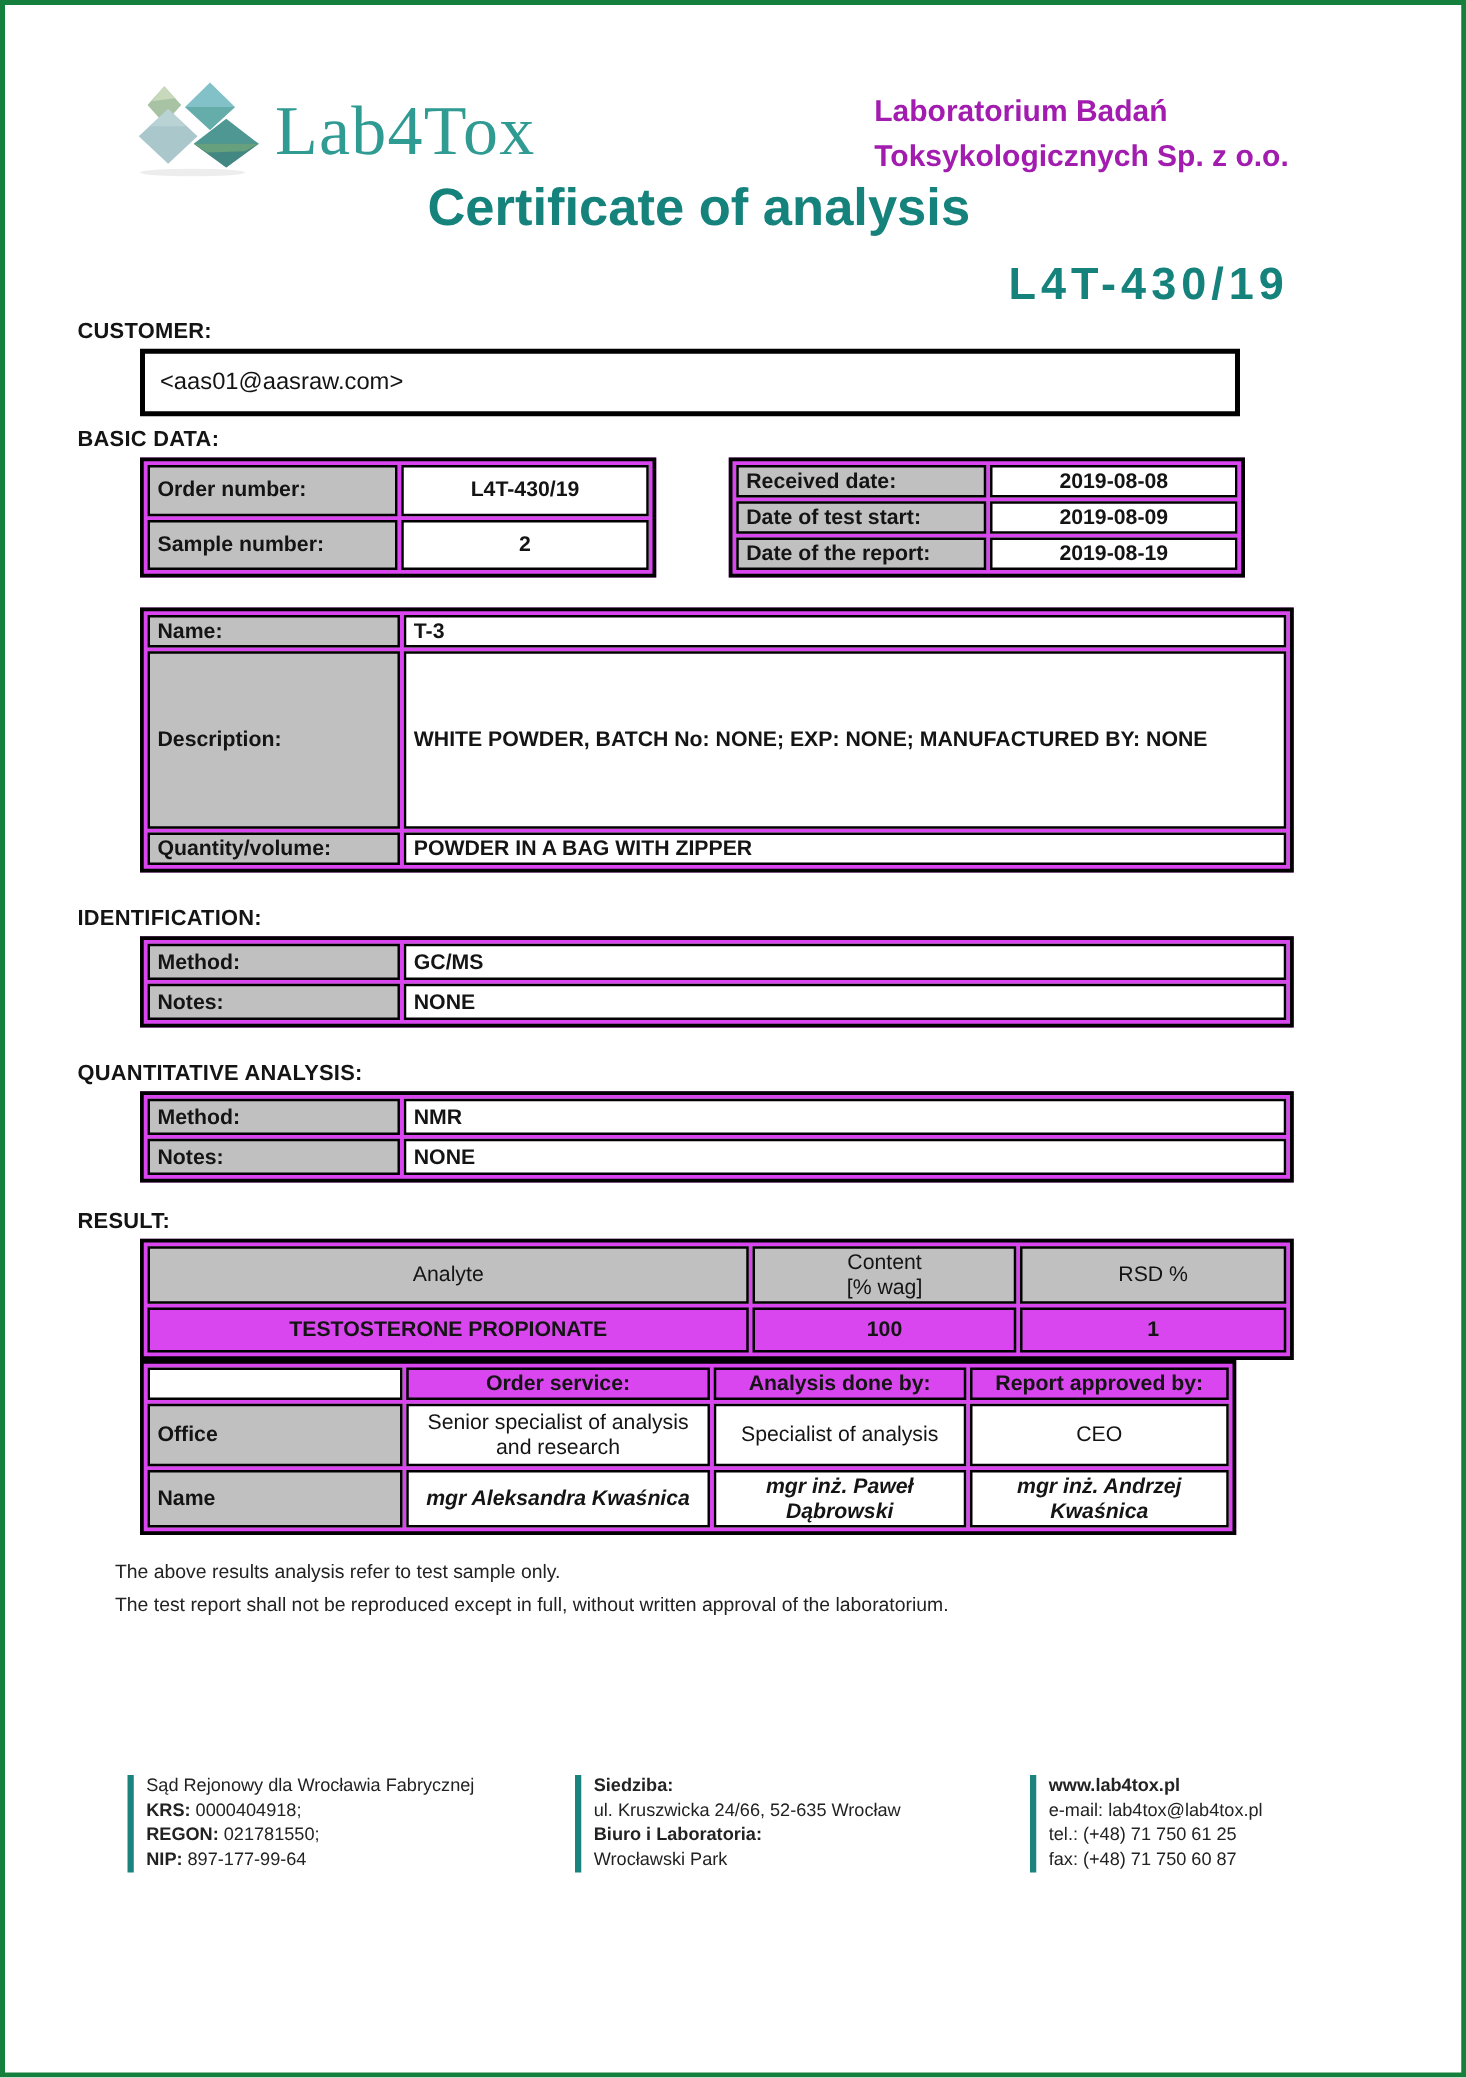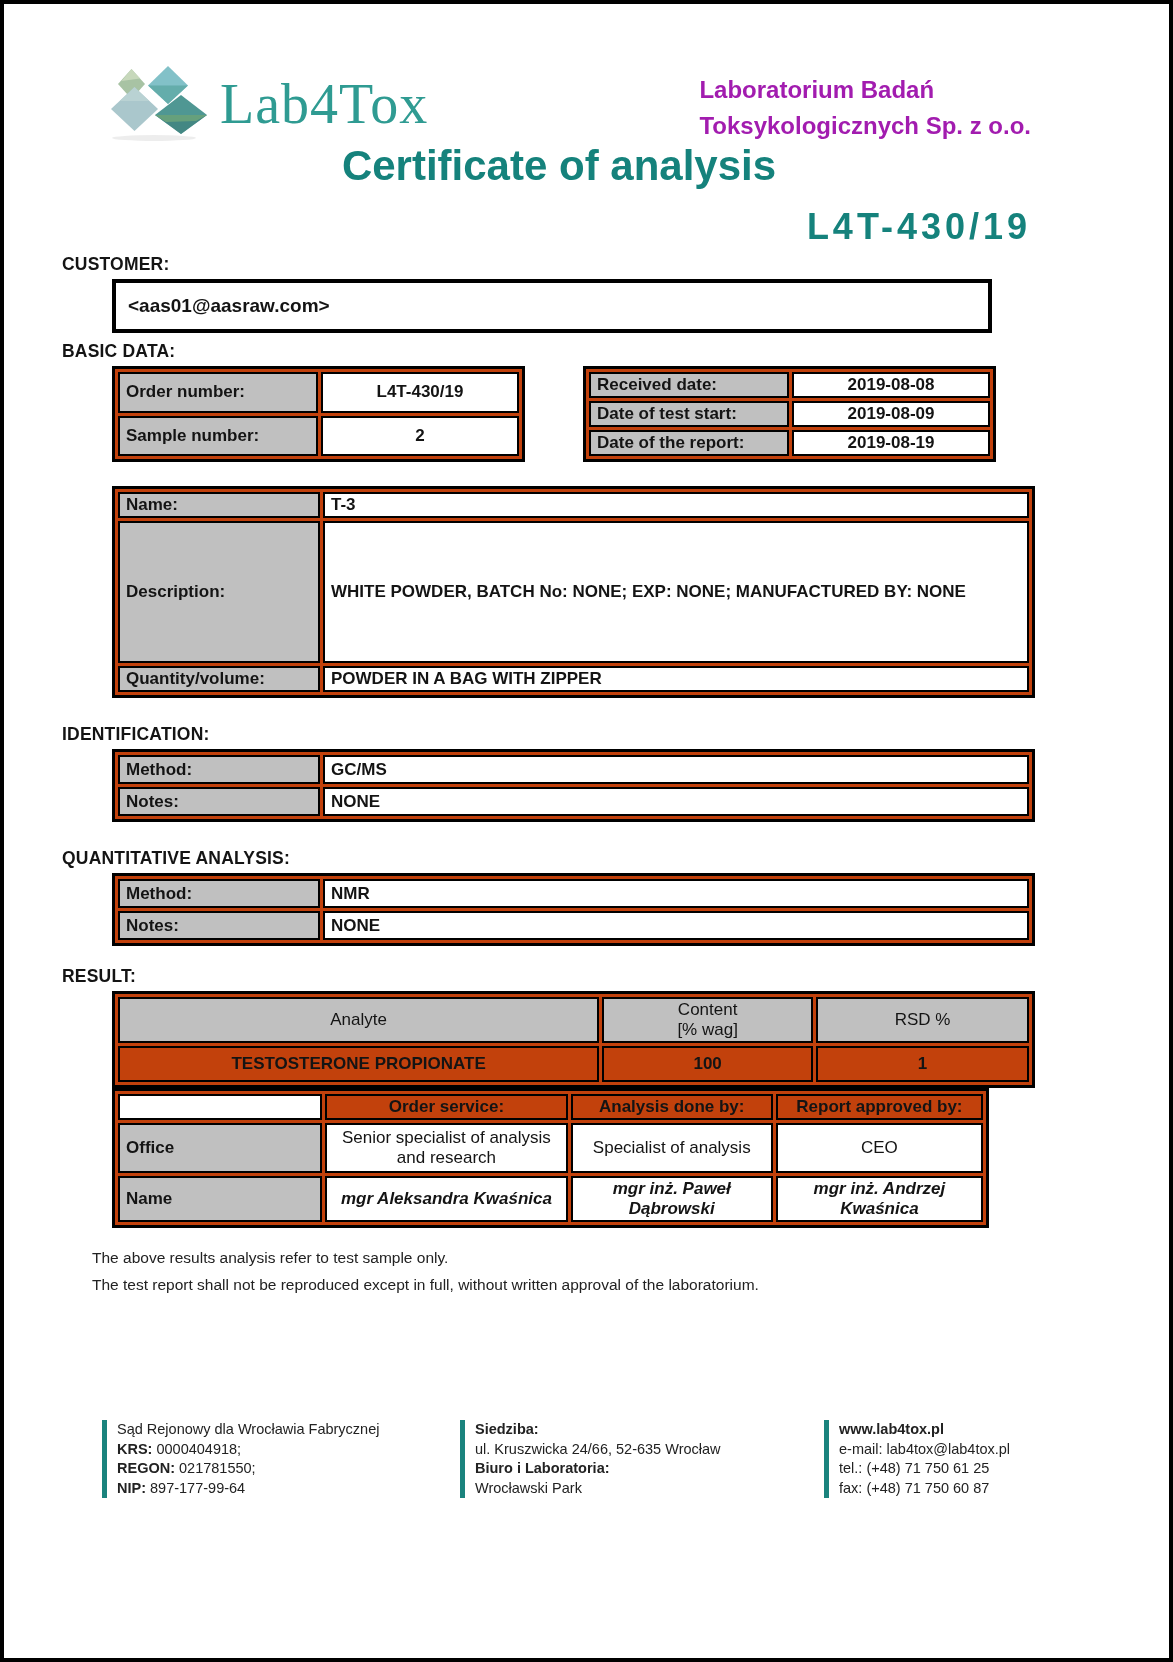--- a/index.html
+++ b/index.html
@@ -5,21 +5,21 @@
   * { box-sizing: border-box; }
   html, body { margin: 0; padding: 0; }
   body {
     width: 1173px; height: 1662px;
     background: #fff;
     font-family: "Liberation Sans", sans-serif;
     color: #141414;
   }
   .page {
     width: 1173px; height: 1662px;
-    border: 4px solid #000000;
+    border: 4px solid #15803d;
     overflow: hidden;
     position: relative;
     background: #fff;
   }
   
   .header { position: relative; height: 250px; }
   .logo-block { position: absolute; left: 104px; top: 58px; display: flex; align-items: center; }
   .logo-text {
     font-family: "Liberation Serif", serif;
     font-size: 56px; color: #2f9b92; letter-spacing: 1px;
@@ -40,26 +40,26 @@
   }
   
   .section-heading {
     margin: 0 0 4px 58px;
     font-size: 17.5px; font-weight: bold; letter-spacing: 0.2px;
   }
   .customer-box {
     margin-left: 108px; width: 880px; height: 54px;
     border: 4px solid #000;
     display: flex; align-items: center; padding-left: 12px;
-    font-weight: bold; font-size: 19px;
+    font-weight: normal; font-size: 19px;
   }
   
   table.cert {
     border-collapse: separate; border-spacing: 3px;
-    border: 3px solid #000; background: #c2410c;
+    border: 3px solid #000; background: #d946ef;
   }
   table.cert td {
     border: 2px solid #000;
     font-size: 17px; font-weight: bold;
     padding: 1px 6px; vertical-align: middle;
   }
   td.lbl { background: #c0c0c0; text-align: left; }
   td.val { background: #fff; }
   
   .bd-wrap { display: flex; margin-left: 108px; gap: 58px; margin-top: 2px; }

